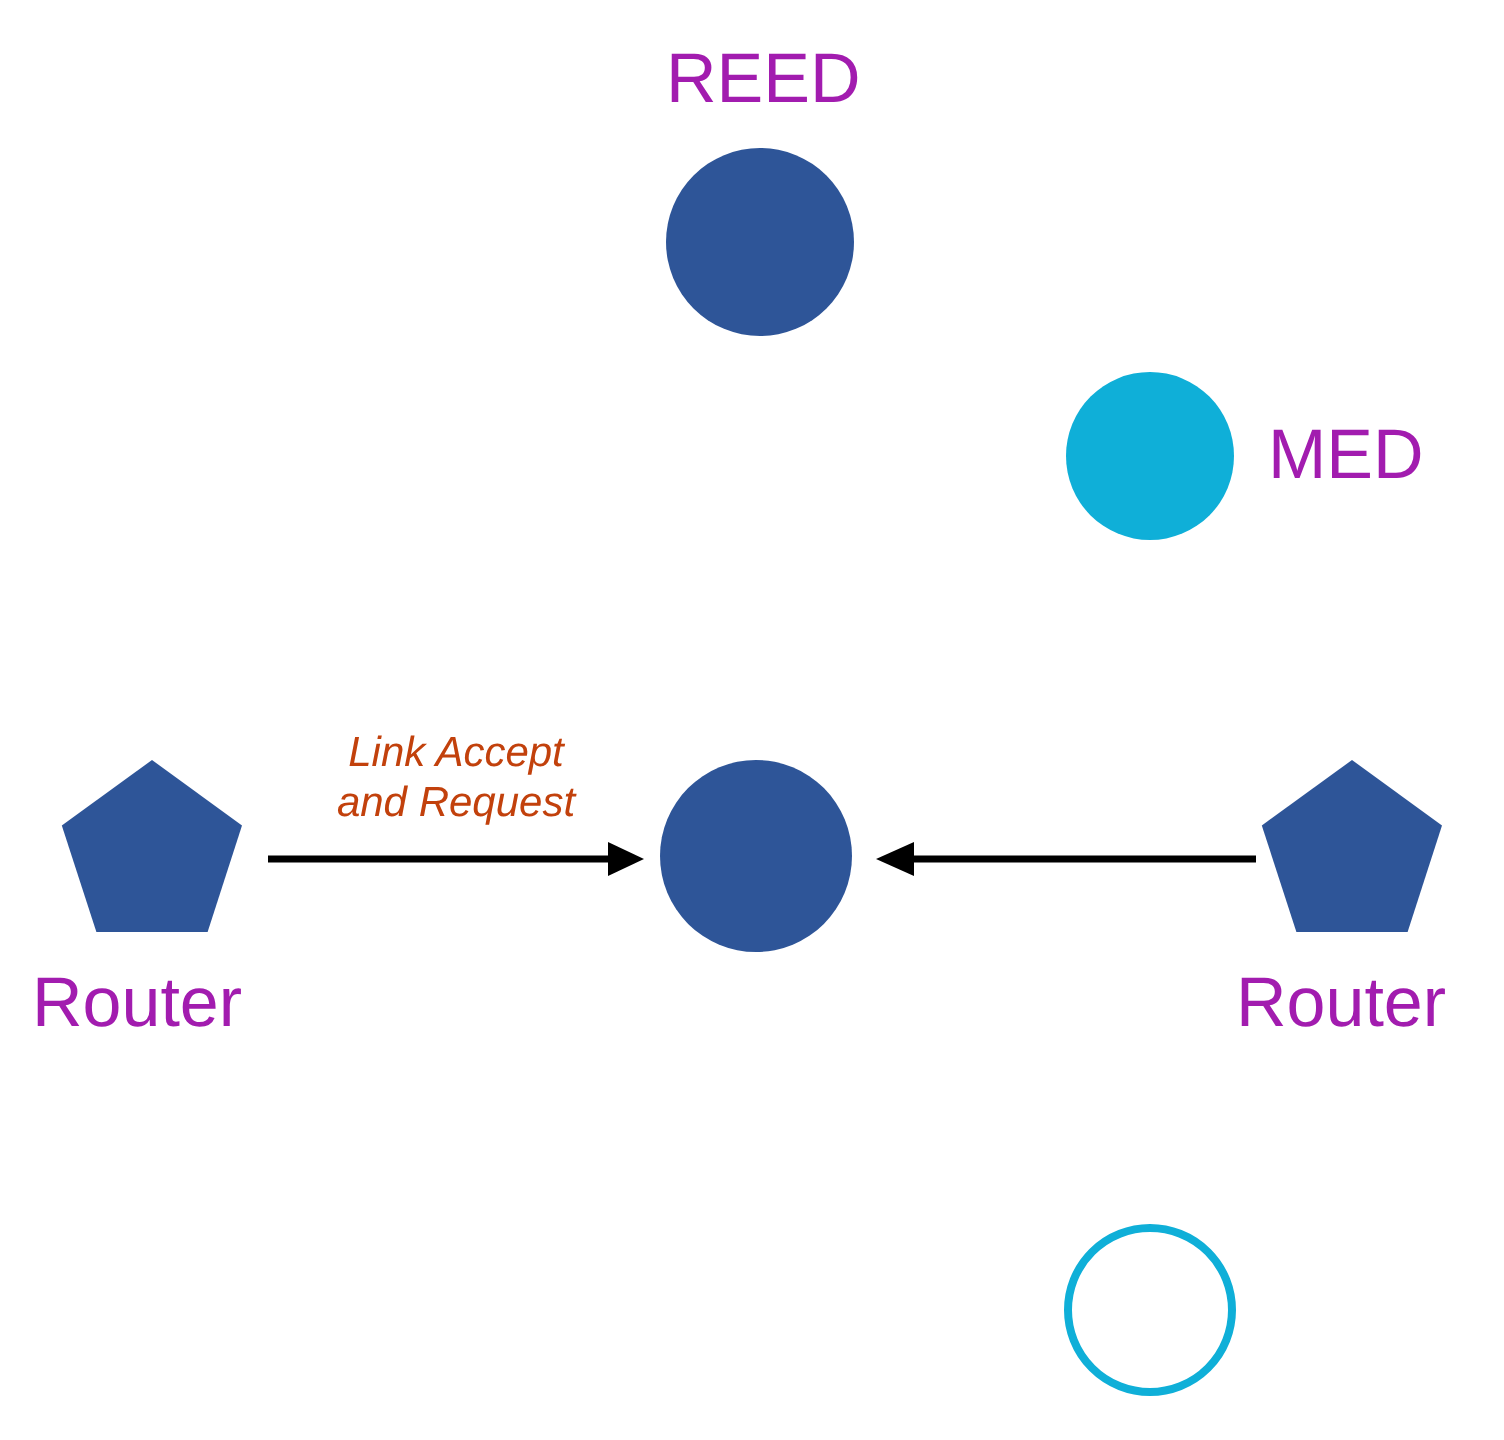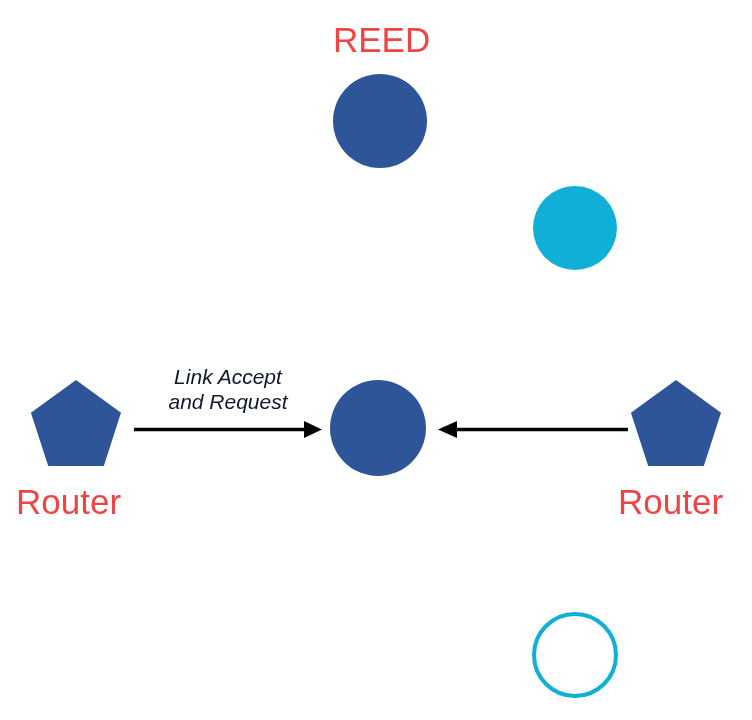--- a/index.html
+++ b/index.html
@@ -15,42 +15,42 @@
     width: 752px;
     height: 720px;
     background: #ffffff;
     overflow: hidden;
   }
   .node-label {
     position: absolute;
     font-family: "Liberation Sans", sans-serif;
     font-size: 35px;
     line-height: 36px;
-    color: #ef4444;
+    color: #a21caf;
     white-space: nowrap;
     font-weight: 400;
   }
   .shape {
     position: absolute;
   }
   .circle-filled {
     border-radius: 50%;
   }
   .circle-hollow {
     border-radius: 50%;
     background: transparent;
     box-sizing: border-box;
   }
   .edge-label {
     position: absolute;
     font-family: "Liberation Sans", sans-serif;
     font-style: italic;
     font-size: 21px;
     line-height: 25px;
-    color: #0f172a;
+    color: #c2410c;
     text-align: center;
     white-space: pre-line;
   }
   .arrow-svg {
     position: absolute;
     overflow: visible;
   }
   .pentagon-svg {
     position: absolute;
     overflow: visible;
@@ -58,20 +58,21 @@
 </style>
 </head>
 <body>
 
 <div id="canvas">
 
   <div class="node-label" style="left:333px; top:22px;">REED</div>
   <div class="shape circle-filled" style="left:333px; top:74px; width:94px; height:94px; background:#2E5598;"></div>
 
   <div class="shape circle-filled" style="left:533px; top:186px; width:84px; height:84px; background:#0FAFD8;"></div>
+  <div class="node-label" style="left:634px; top:210px;">MED</div>
 
   <svg class="pentagon-svg" style="left:28px; top:376px;" width="96" height="96" viewBox="0 0 96 96">
     <polygon points="48,4 93,36.7 75.8,90 20.2,90 2.9,36.7" fill="#2E5598"></polygon>
   </svg>
   <div class="node-label" style="left:16px; top:484px;">Router</div>
 
   <svg class="pentagon-svg" style="left:628px; top:376px;" width="96" height="96" viewBox="0 0 96 96">
     <polygon points="48,4 93,36.7 75.8,90 20.2,90 2.9,36.7" fill="#2E5598"></polygon>
   </svg>
   <div class="node-label" style="left:618px; top:484px;">Router</div>

